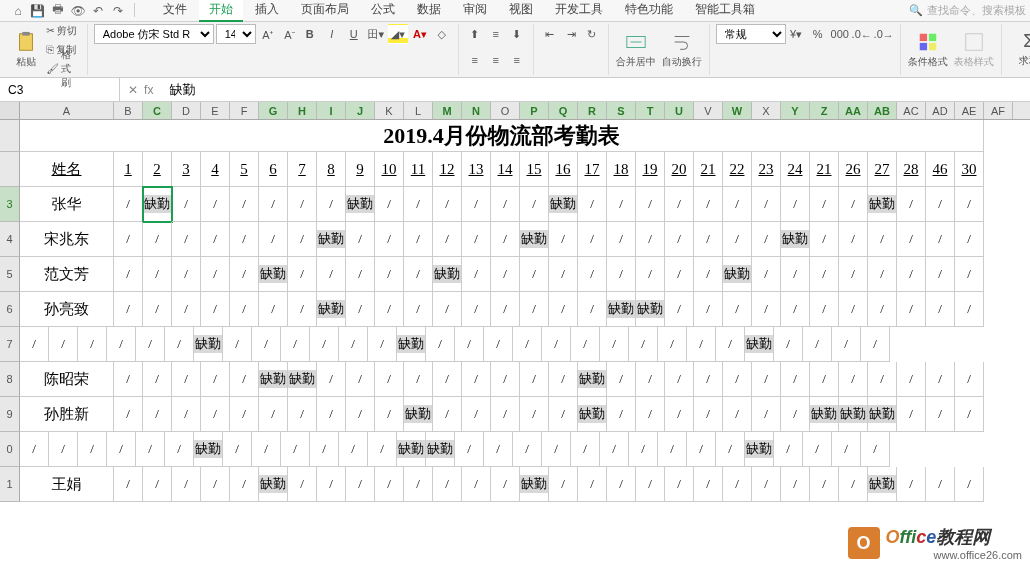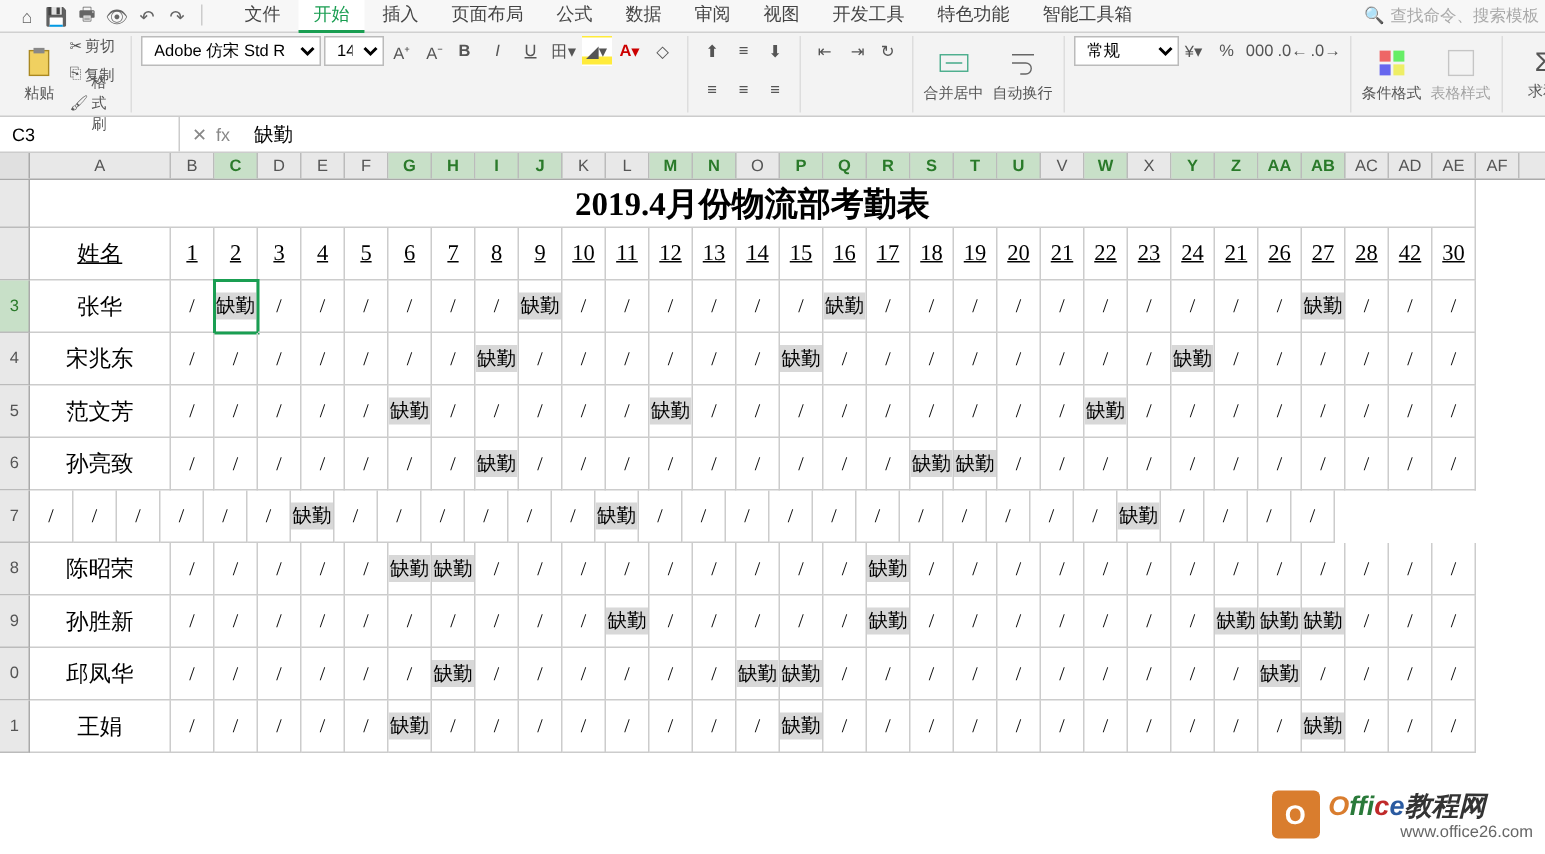--- a/index.html
+++ b/index.html
@@ -313,21 +313,21 @@
         <div class="gcell n header">19</div>
         <div class="gcell n header">20</div>
         <div class="gcell n header">21</div>
         <div class="gcell n header">22</div>
         <div class="gcell n header">23</div>
         <div class="gcell n header">24</div>
         <div class="gcell n header">21</div>
         <div class="gcell n header">26</div>
         <div class="gcell n header">27</div>
         <div class="gcell n header">28</div>
-        <div class="gcell n header">42</div>
+        <div class="gcell n header">46</div>
         <div class="gcell n header">30</div>
       </div>
   </div>
 
   <div id="data-rows">
       <div class="grow">
         <div class="rowhead sel">3</div>
         <div class="gcell a">张华</div>
         <div class="gcell n">/</div>
         <div class="gcell n selected">
@@ -606,21 +606,20 @@
         </div>
         <div class="gcell n">
           <span class="ab">缺勤</span>
         </div>
         <div class="gcell n">/</div>
         <div class="gcell n">/</div>
         <div class="gcell n">/</div>
       </div>
       <div class="grow">
         <div class="rowhead">0</div>
-        <div class="gcell a">邱凤华</div>
         <div class="gcell n">/</div>
         <div class="gcell n">/</div>
         <div class="gcell n">/</div>
         <div class="gcell n">/</div>
         <div class="gcell n">/</div>
         <div class="gcell n">/</div>
         <div class="gcell n">
           <span class="ab">缺勤</span>
         </div>
         <div class="gcell n">/</div>

